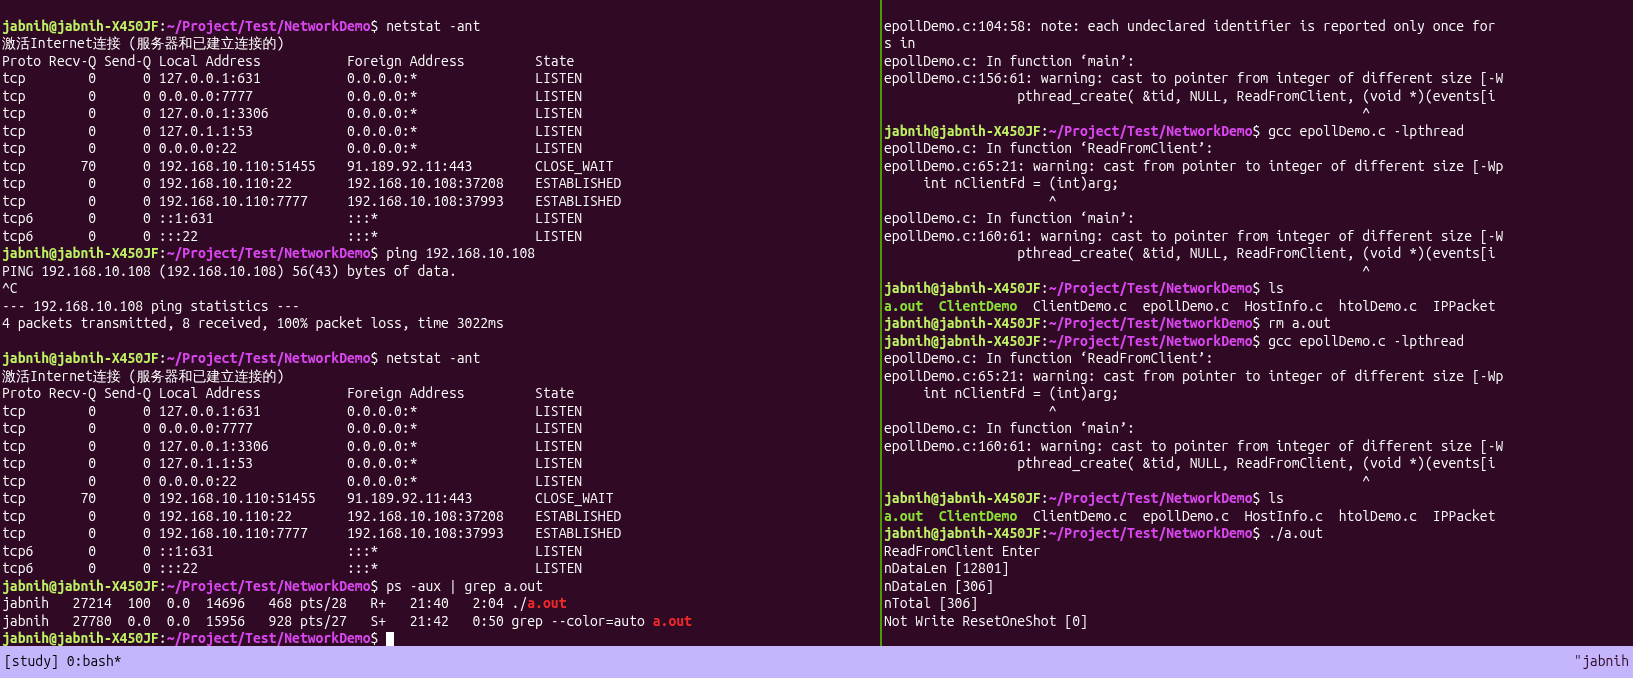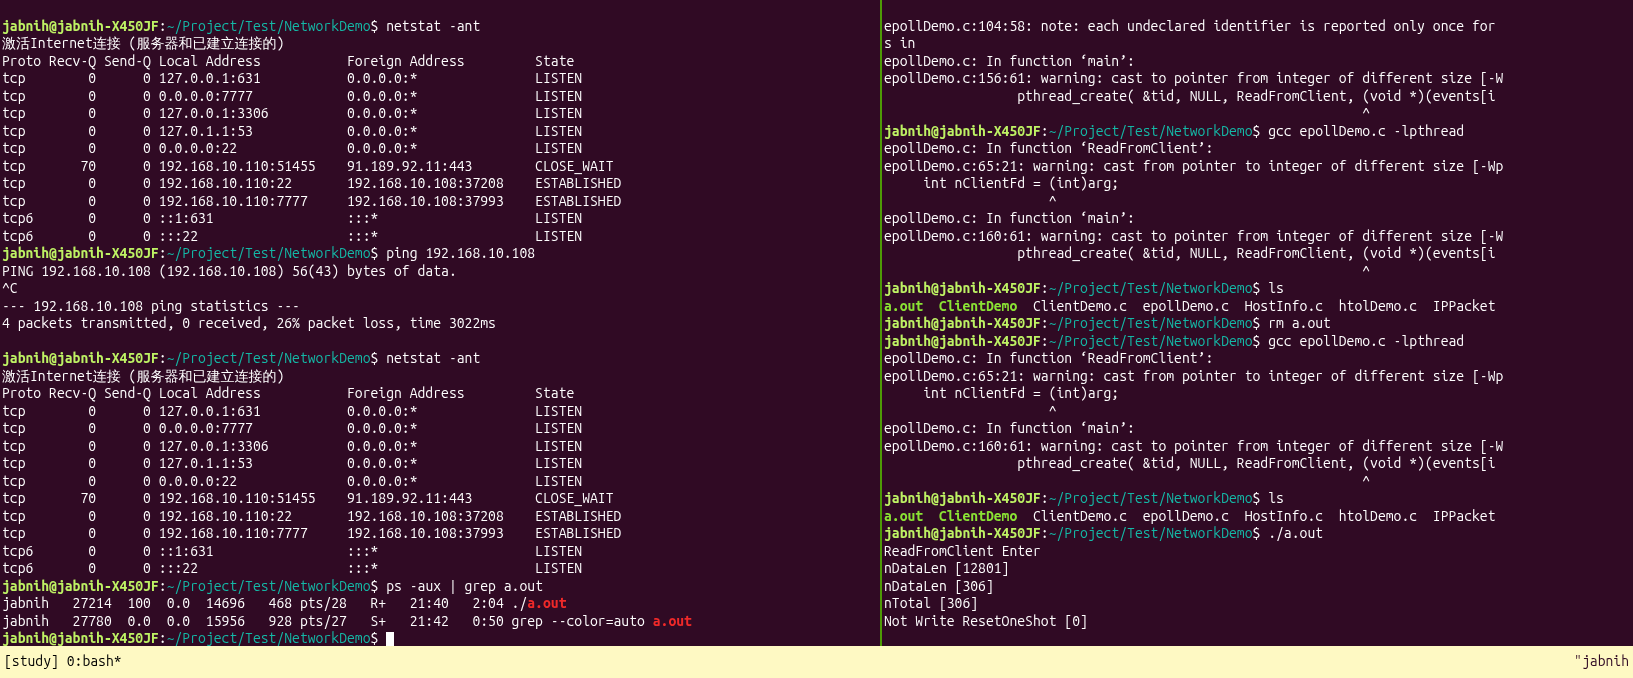--- a/index.html
+++ b/index.html
@@ -25,37 +25,37 @@
   }
   .pane-left {
     width: 882px;
     border-right: 2px solid #4e9a06;
   }
   .pane-right {
     flex: 1;
     border-radius: 7px;
   }
   .prompt-user { color: #bef264; font-weight: bold; }
-  .prompt-path { color: #14b8a6; font-weight: normal; }
+  .prompt-path { color: #d946ef; font-weight: bold; }
   .exe { color: #8ae234; font-weight: bold; }
   .red { color: #ef2929; font-weight: bold; }
   .cursor {
     display: inline-block;
     width: 8px;
     height: 14px;
     background: #ffffff;
     vertical-align: text-bottom;
   }
   .statusbar {
     position: absolute;
     bottom: 0;
     left: 0;
     right: 0;
     height: 18px;
-    background: #fef9c3;
+    background: #c4b5fd;
     color: #000000;
     display: flex;
     justify-content: space-between;
     align-items: center;
     padding: 16px 4px;
     font-size: 14px;
   }
   .status-right { color: #300a24; }
 </style>
 </head>
@@ -74,21 +74,21 @@
 <span>tcp        0      0 0.0.0.0:22              0.0.0.0:*               LISTEN</span>
 <span>tcp       70      0 192.168.10.110:51455    91.189.92.11:443        CLOSE_WAIT</span>
 <span>tcp        0      0 192.168.10.110:22       192.168.10.108:37208    ESTABLISHED</span>
 <span>tcp        0      0 192.168.10.110:7777     192.168.10.108:37993    ESTABLISHED</span>
 <span>tcp6       0      0 ::1:631                 :::*                    LISTEN</span>
 <span>tcp6       0      0 :::22                   :::*                    LISTEN</span>
 <span><span class="prompt-user">jabnih@jabnih-X450JF</span><span>:</span><span class="prompt-path">~/Project/Test/NetworkDemo</span><span>$</span><span> ping 192.168.10.108</span></span>
 <span>PING 192.168.10.108 (192.168.10.108) 56(43) bytes of data.</span>
 <span>^C</span>
 <span>--- 192.168.10.108 ping statistics ---</span>
-<span>4 packets transmitted, 0 received, 26% packet loss, time 3022ms</span>
+<span>4 packets transmitted, 8 received, 100% packet loss, time 3022ms</span>
 <span></span>
 <span><span class="prompt-user">jabnih@jabnih-X450JF</span><span>:</span><span class="prompt-path">~/Project/Test/NetworkDemo</span><span>$</span><span> netstat -ant</span></span>
 <span>激活Internet连接 (服务器和已建立连接的)</span>
 <span>Proto Recv-Q Send-Q Local Address           Foreign Address         State</span>
 <span>tcp        0      0 127.0.0.1:631           0.0.0.0:*               LISTEN</span>
 <span>tcp        0      0 0.0.0.0:7777            0.0.0.0:*               LISTEN</span>
 <span>tcp        0      0 127.0.0.1:3306          0.0.0.0:*               LISTEN</span>
 <span>tcp        0      0 127.0.1.1:53            0.0.0.0:*               LISTEN</span>
 <span>tcp        0      0 0.0.0.0:22              0.0.0.0:*               LISTEN</span>
 <span>tcp       70      0 192.168.10.110:51455    91.189.92.11:443        CLOSE_WAIT</span>

